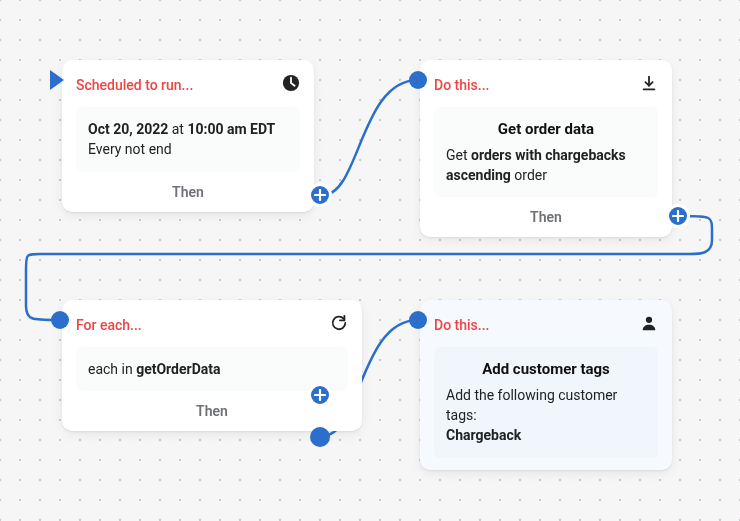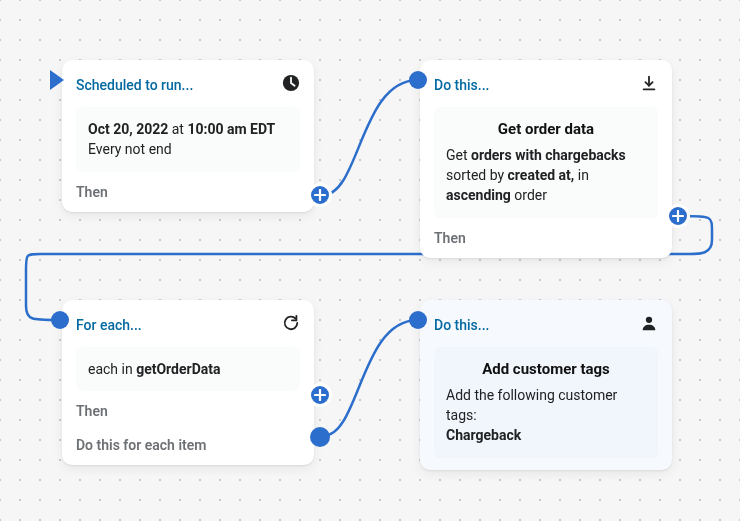--- a/index.html
+++ b/index.html
@@ -27,39 +27,39 @@
     position: absolute;
     background: #fff;
     border-radius: 10px;
     box-shadow: 0 1px 2px rgba(0,0,0,0.08), 0 4px 12px rgba(0,0,0,0.06);
     padding: 14px 14px 12px 14px;
   }
   .card-header {
     display: flex;
     align-items: center;
     justify-content: space-between;
-    color: #0369a1;
+    color: #ef4444;
     font-size: 14px;
     font-weight: 500;
     margin-bottom: 12px;
   }
   .card-body {
     background: #fafbfb;
     border-radius: 6px;
     padding: 12px 12px;
     font-size: 14px;
     color: #202223;
     line-height: 1.45;
   }
   .card-body.blue {
     background: #f1f6fd;
   }
   .then-row {
     display: flex;
-    justify-content: flex-start;
+    justify-content: center;
     align-items: center;
     color: #6d7175;
     font-weight: 600;
     font-size: 14px;
     margin-top: 12px;
   }
   .plus-dock {
     position: absolute;
     width: 24px;
     height: 24px;
@@ -154,52 +154,48 @@
         <svg width="18" height="18" viewBox="0 0 20 20" fill="none" stroke="#202223" stroke-width="2" stroke-linecap="round" stroke-linejoin="round">
             <path d="M10 3v10"></path>
             <path d="M6 9l4 4 4-4"></path>
             <path d="M4 17h12"></path>
           </svg>
       </span>
     </div>
     <div class="card-body">
       <div class="title-line">Get order data</div>
       <div><span>Get </span><b class="heavy">orders with chargebacks</b></div>
-      <div><span>sorted by </span><b class="heavy">created at,</b><span> in </span></div>
       <div><b class="heavy">ascending</b><span> order</span></div>
     </div>
     <div class="then-row">
         <span>Then</span>
       </div>
   </div>
   <div class="node-dot" style="left:409px; top:71px;"></div>
   <div class="plus-dock" style="left:666px; top:204px;">
     <svg width="12" height="12" viewBox="0 0 12 12">
         <path d="M6 1v10M1 6h10" stroke="#fff" stroke-width="2.2" stroke-linecap="round"></path>
       </svg>
   </div>
 
-  <div class="card" style="left:62px; top:300px; width:252px;">
+  <div class="card" style="left:62px; top:300px; width:300px;">
     <div class="card-header">
       <span>For each...</span>
       <span>
         <svg width="18" height="18" viewBox="0 0 20 20" fill="none" stroke="#202223" stroke-width="2" stroke-linecap="round">
             <path d="M15 5a7 7 0 1 0 2 5"></path>
             <path d="M16 2v5h-5"></path>
           </svg>
       </span>
     </div>
     <div class="card-body">
       <span>each in </span><b class="heavy">getOrderData</b>
     </div>
     <div class="then-row">
         <span>Then</span>
-      </div>
-    <div class="then-row" style="margin-top:18px;">
-        <span>Do this for each item</span>
       </div>
   </div>
   <div class="node-dot" style="left:51px; top:311px;"></div>
   <div class="plus-dock" style="left:308px; top:383px;">
     <svg width="12" height="12" viewBox="0 0 12 12">
         <path d="M6 1v10M1 6h10" stroke="#fff" stroke-width="2.2" stroke-linecap="round"></path>
       </svg>
   </div>
   <div class="node-dot" style="left:310px; top:427px; width:20px; height:20px;"></div>
 

